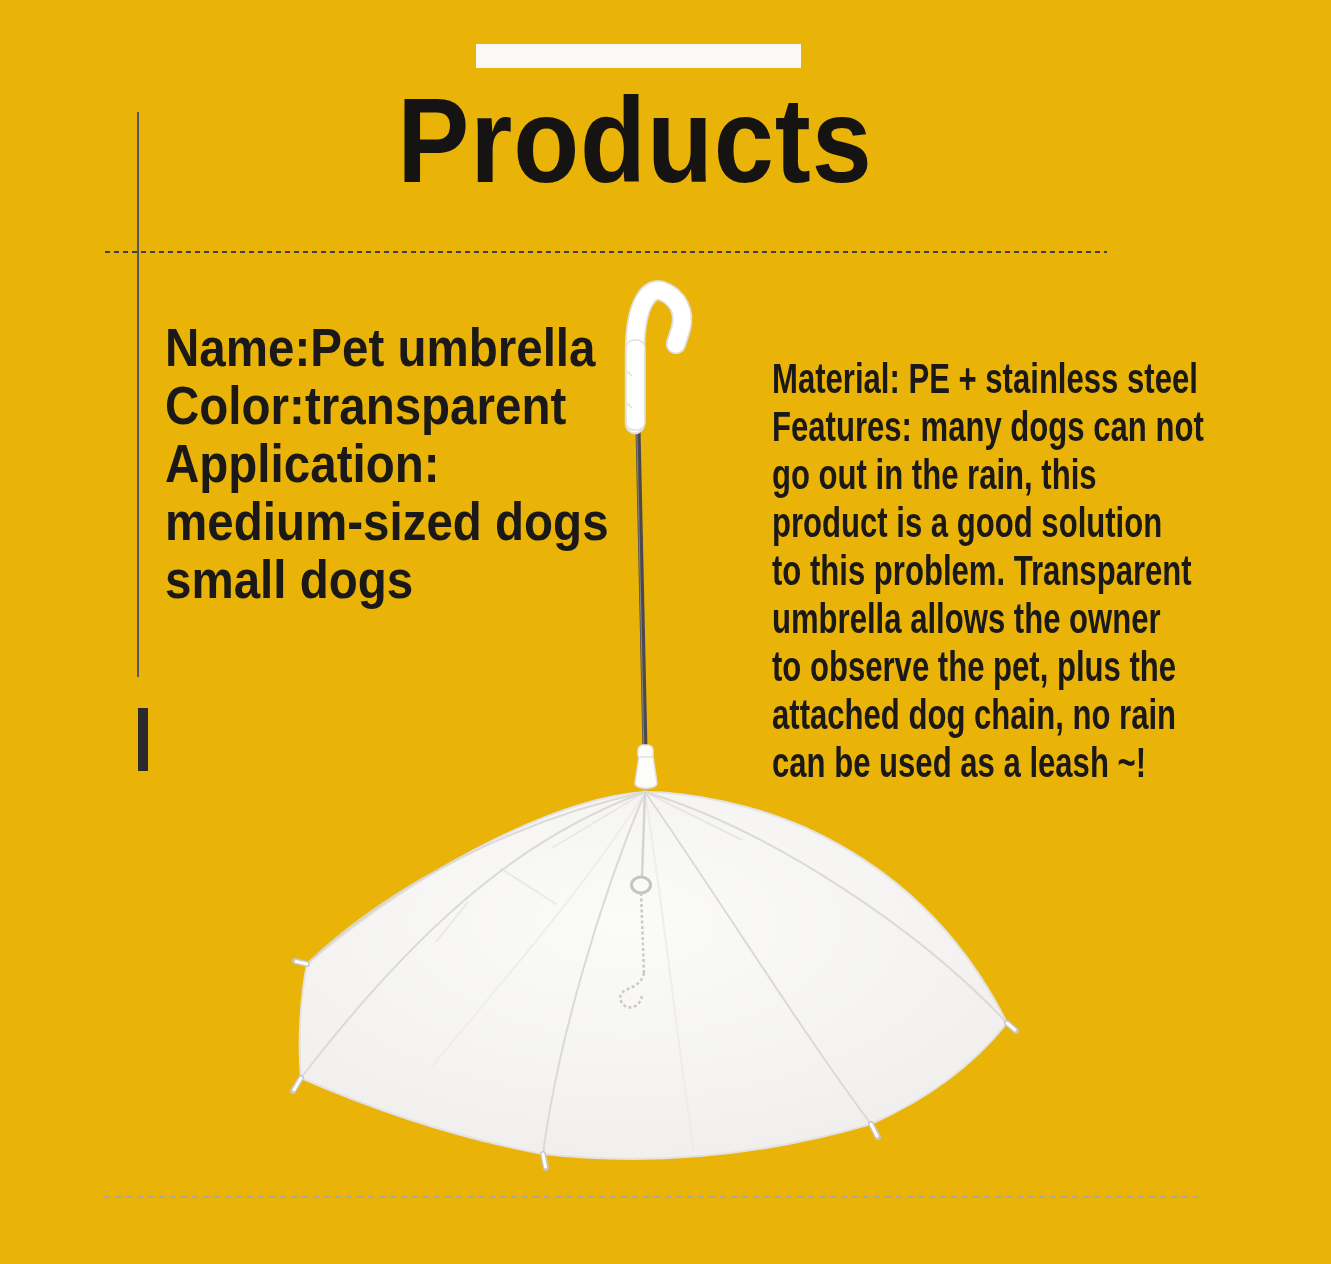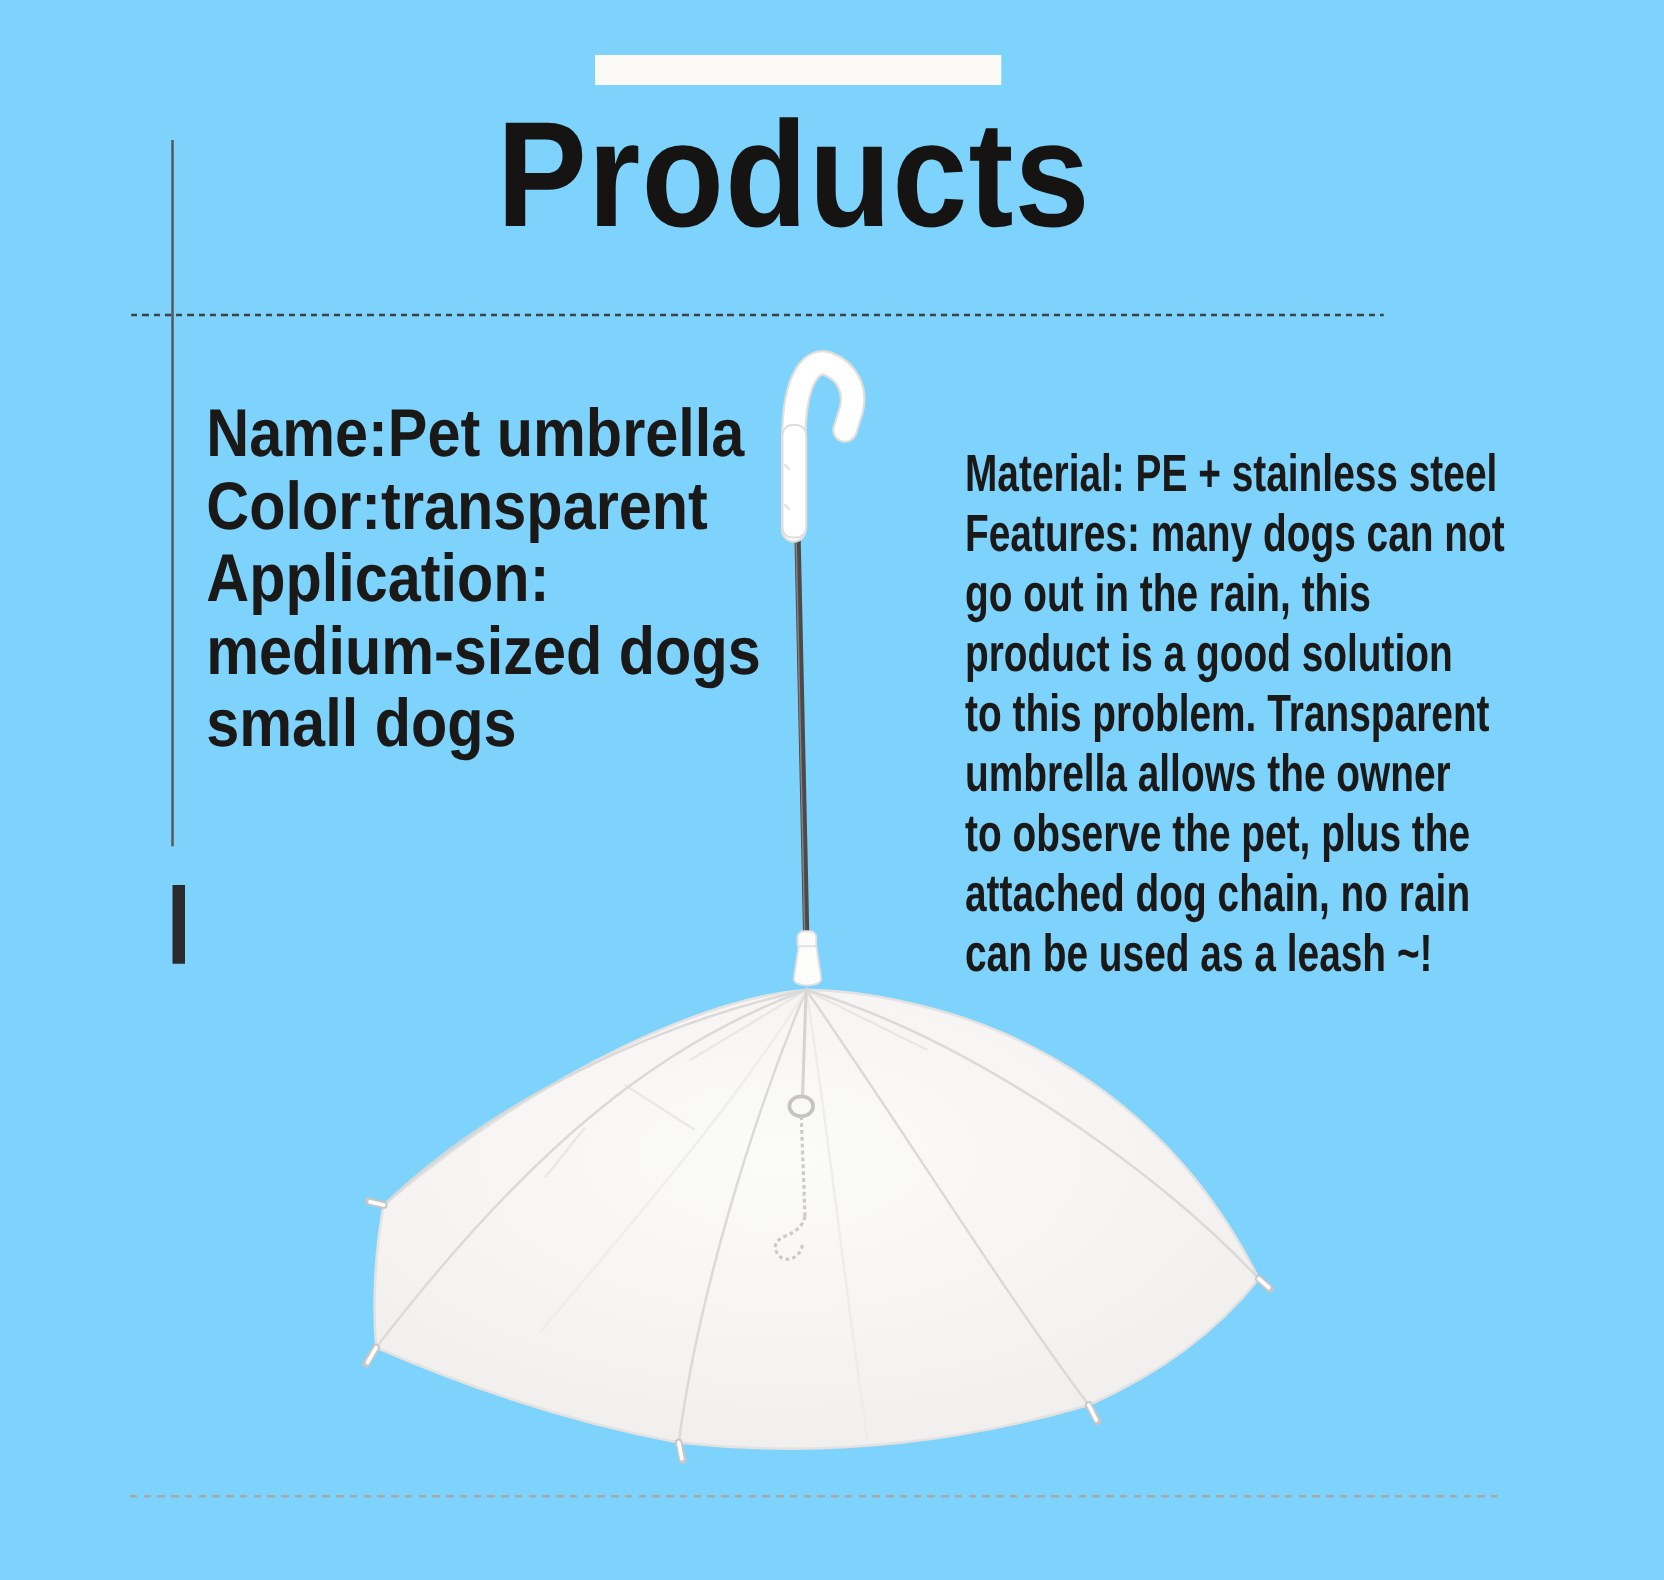--- a/index.html
+++ b/index.html
@@ -1,17 +1,17 @@
 <!DOCTYPE html>
 <html><head>
 <meta charset="utf-8">
 <style>
   html,body{margin:0;padding:0;background:#ffffff;}
   .canvas{
-    position:relative;width:1331px;height:1264px;overflow:hidden;background:#7dd3fc;
+    position:relative;width:1331px;height:1264px;overflow:hidden;background:#eab308;
     font-family:"Liberation Sans","DejaVu Sans",sans-serif;color:#1c1a19;
   }
   .faint-band{
     position:absolute;left:476px;top:44px;width:325px;height:24px;
     background:#faf9f5;
   }
   .title{
     position:absolute;left:0;top:80px;width:1270px;
     font-size:120px;font-weight:bold;line-height:120px;text-align:center;
     letter-spacing:1px;color:#161413;

